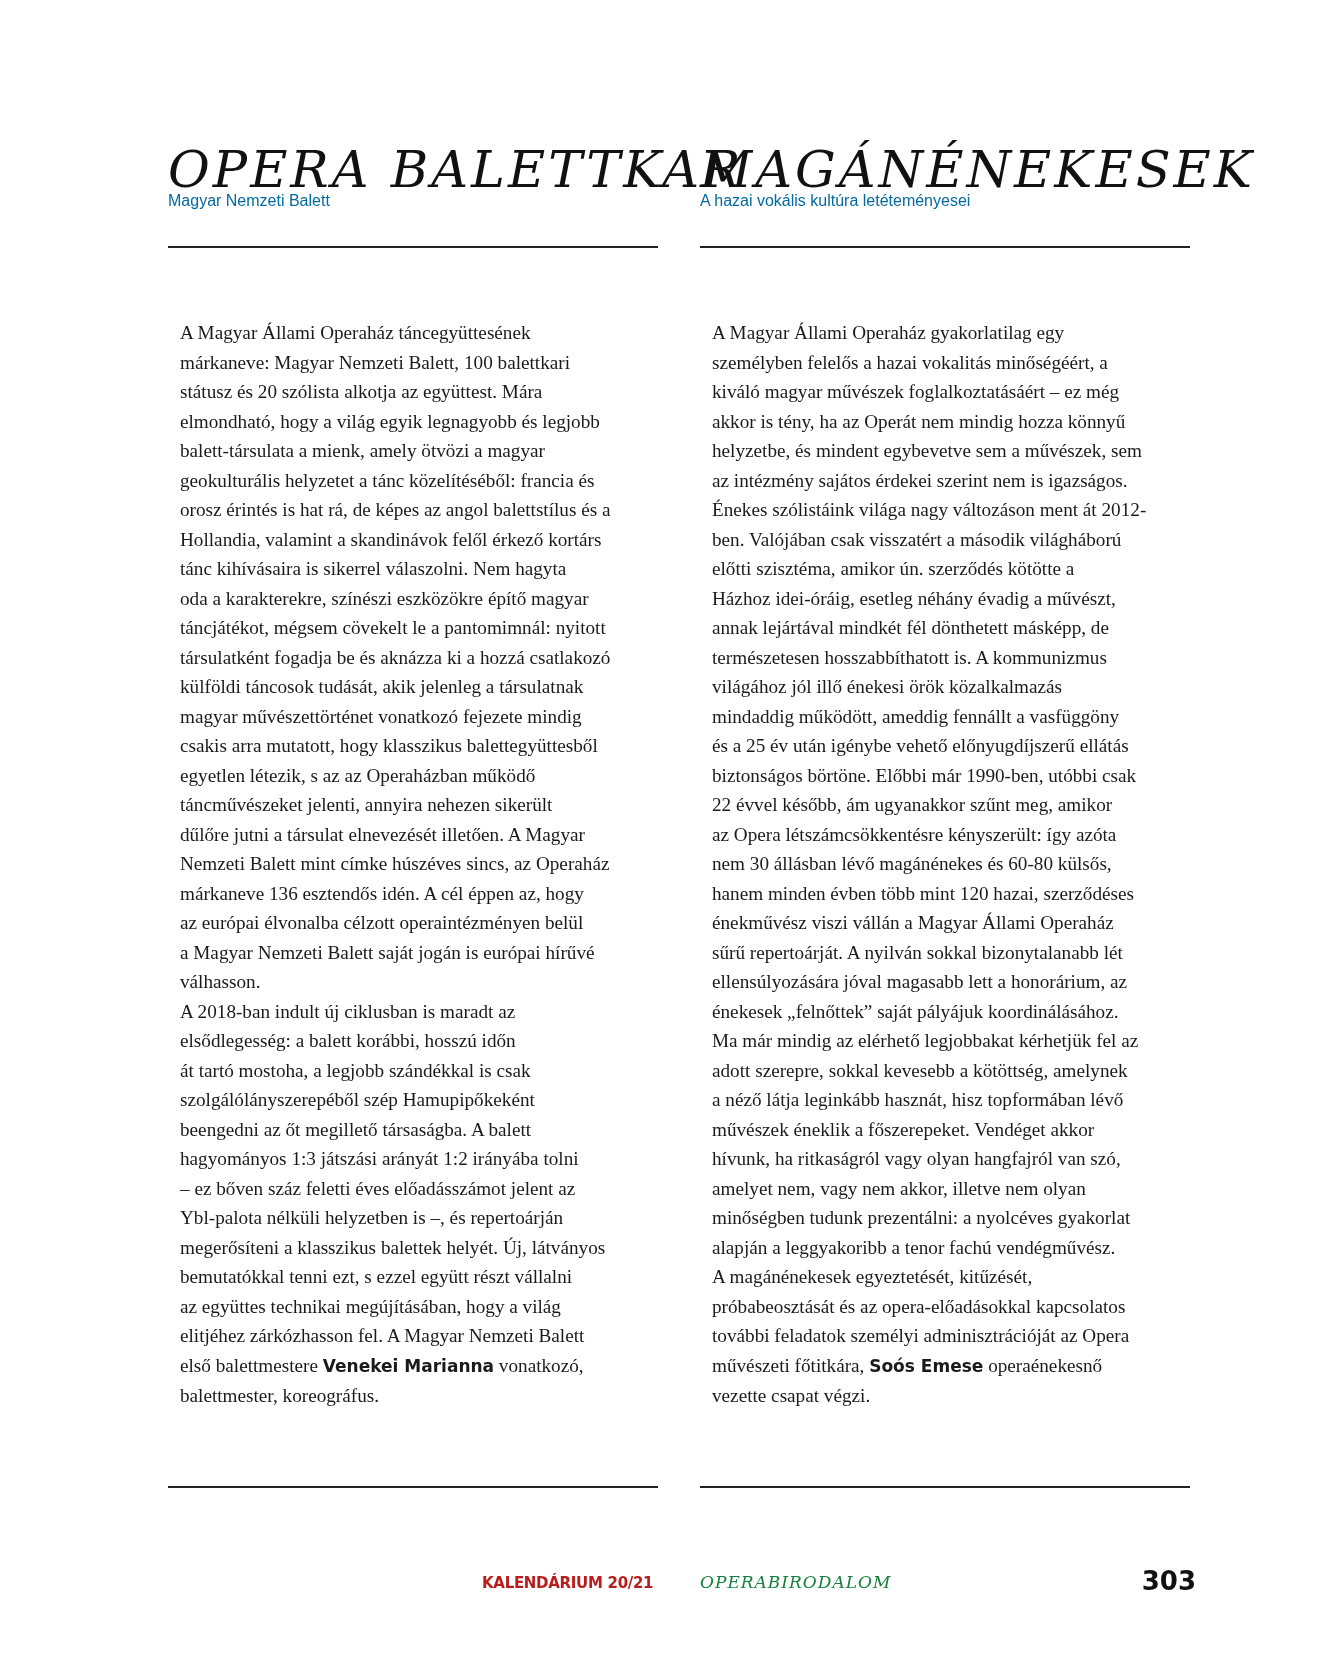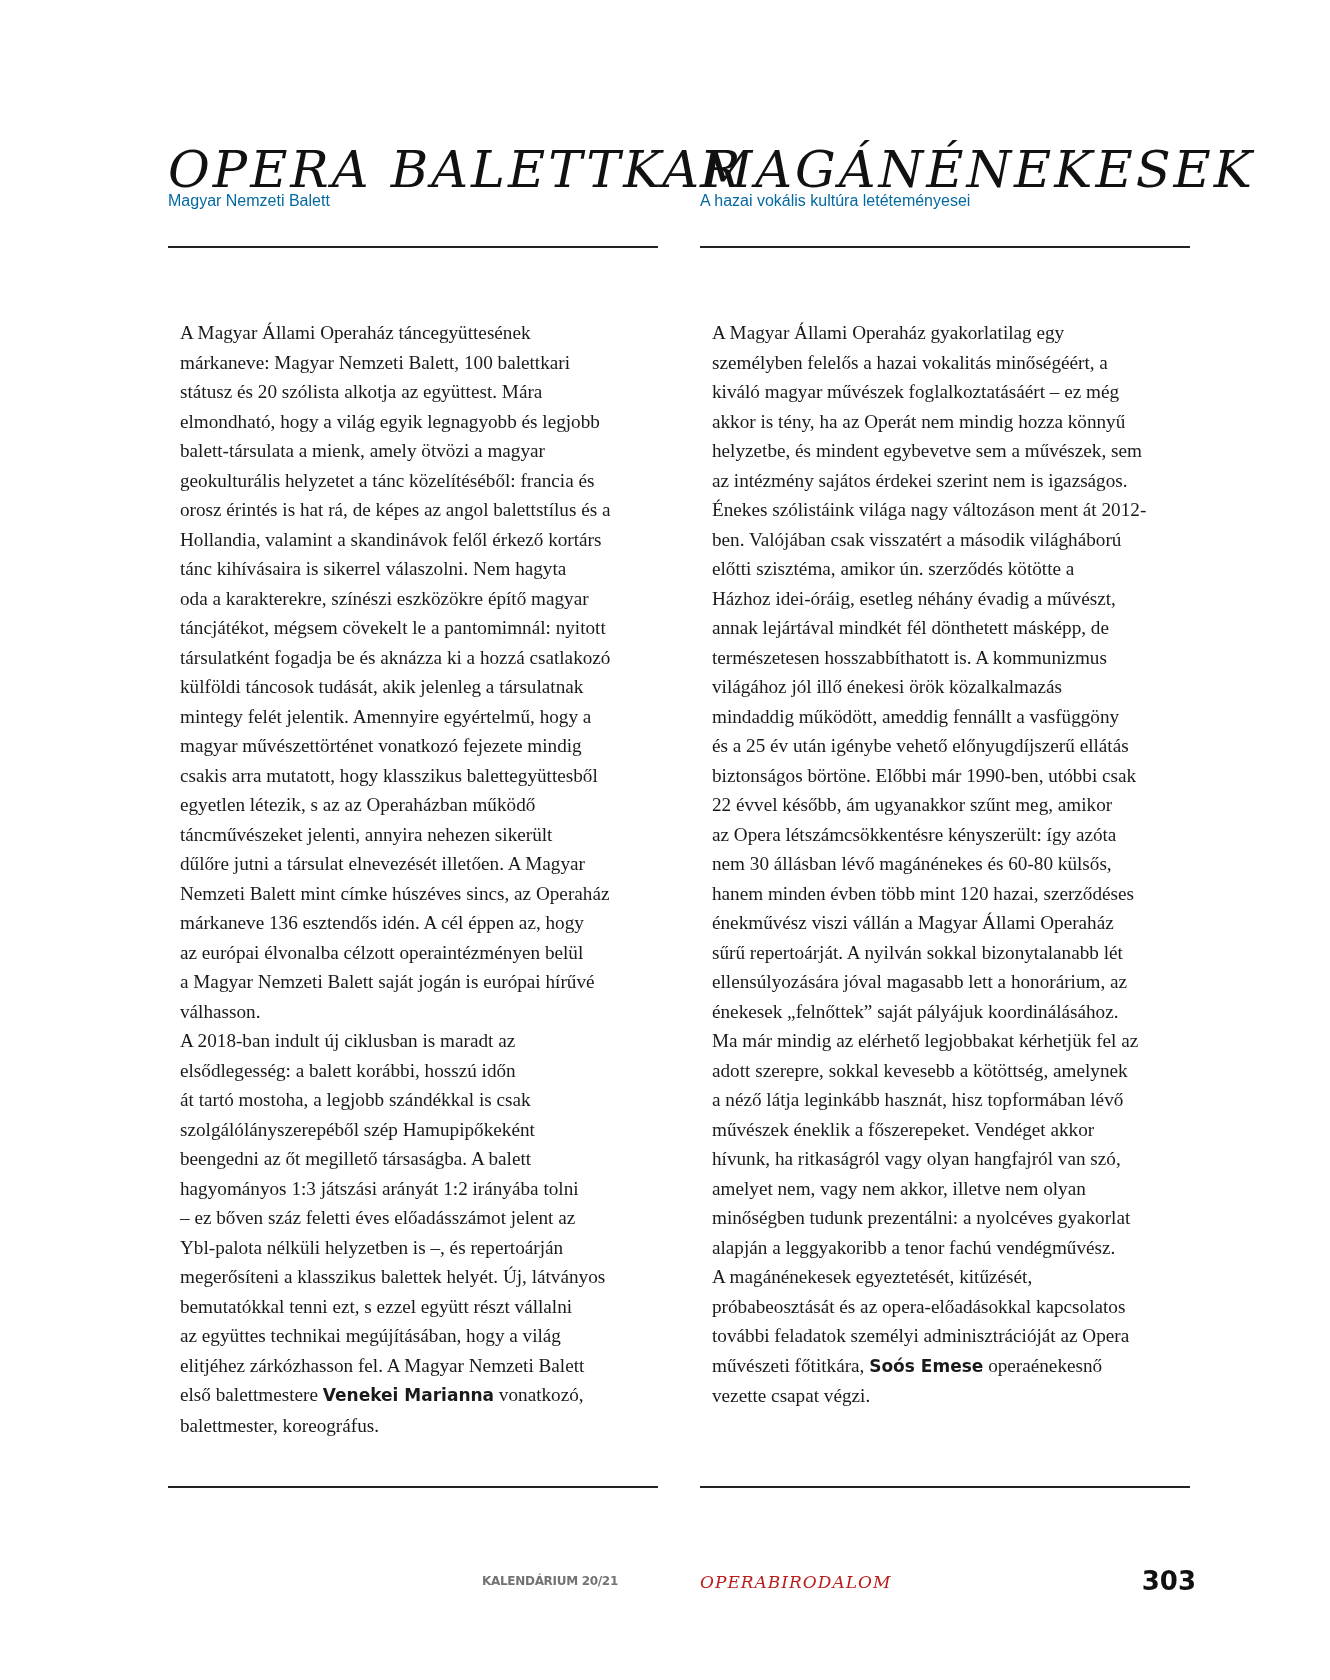--- a/index.html
+++ b/index.html
@@ -31,26 +31,26 @@
   .body-text b {
     font-family:"DejaVu Sans", "Liberation Sans", sans-serif;
     font-weight:bold; font-size:17px;
   }
   .footer {
     position:absolute; top:1568px; left:0; width:1330px; height:30px;
   }
   .footer .pub {
     position:absolute; left:482px; top:6px;
     font-family:"DejaVu Sans", "Liberation Sans", sans-serif;
-    font-weight:bold; font-size:12px; color:#737373; letter-spacing:-0.3px;
+    font-weight:bold; font-size:15px; color:#b91c1c; letter-spacing:-0.3px;
   }
   .footer .section {
     position:absolute; left:700px; top:4px;
     font-family:"DejaVu Serif", "Liberation Serif", serif;
-    font-style:italic; font-size:17px; letter-spacing:1px; color:#b91c1c;
+    font-style:italic; font-size:17px; letter-spacing:1px; color:#15803d;
   }
   .footer .page {
     position:absolute; left:1136px; top:-2px; width:60px; text-align:right;
     font-family:"DejaVu Sans", "Liberation Sans", sans-serif;
     font-weight:bold; font-size:26px; color:#111;
   }
 </style>
 </head>
 <body>
 
@@ -66,21 +66,20 @@
         <span class="line">elmondható, hogy a világ egyik legnagyobb és legjobb</span>
         <span class="line">balett-társulata a mienk, amely ötvözi a magyar</span>
         <span class="line">geokulturális helyzetet a tánc közelítéséből: francia és</span>
         <span class="line">orosz érintés is hat rá, de képes az angol balettstílus és a</span>
         <span class="line">Hollandia, valamint a skandinávok felől érkező kortárs</span>
         <span class="line">tánc kihívásaira is sikerrel válaszolni. Nem hagyta</span>
         <span class="line">oda a karakterekre, színészi eszközökre építő magyar</span>
         <span class="line">táncjátékot, mégsem cövekelt le a pantomimnál: nyitott</span>
         <span class="line">társulatként fogadja be és aknázza ki a hozzá csatlakozó</span>
         <span class="line">külföldi táncosok tudását, akik jelenleg a társulatnak</span>
-        <span class="line">mintegy felét jelentik. Amennyire egyértelmű, hogy a</span>
         <span class="line">magyar művészettörténet vonatkozó fejezete mindig</span>
         <span class="line">csakis arra mutatott, hogy klasszikus balettegyüttesből</span>
         <span class="line">egyetlen létezik, s az az Operaházban működő</span>
         <span class="line">táncművészeket jelenti, annyira nehezen sikerült</span>
         <span class="line">dűlőre jutni a társulat elnevezését illetően. A Magyar</span>
         <span class="line">Nemzeti Balett mint címke húszéves sincs, az Operaház</span>
         <span class="line">márkaneve 136 esztendős idén. A cél éppen az, hogy</span>
         <span class="line">az európai élvonalba célzott operaintézményen belül</span>
         <span class="line">a Magyar Nemzeti Balett saját jogán is európai hírűvé</span>
         <span class="line">válhasson.</span>

